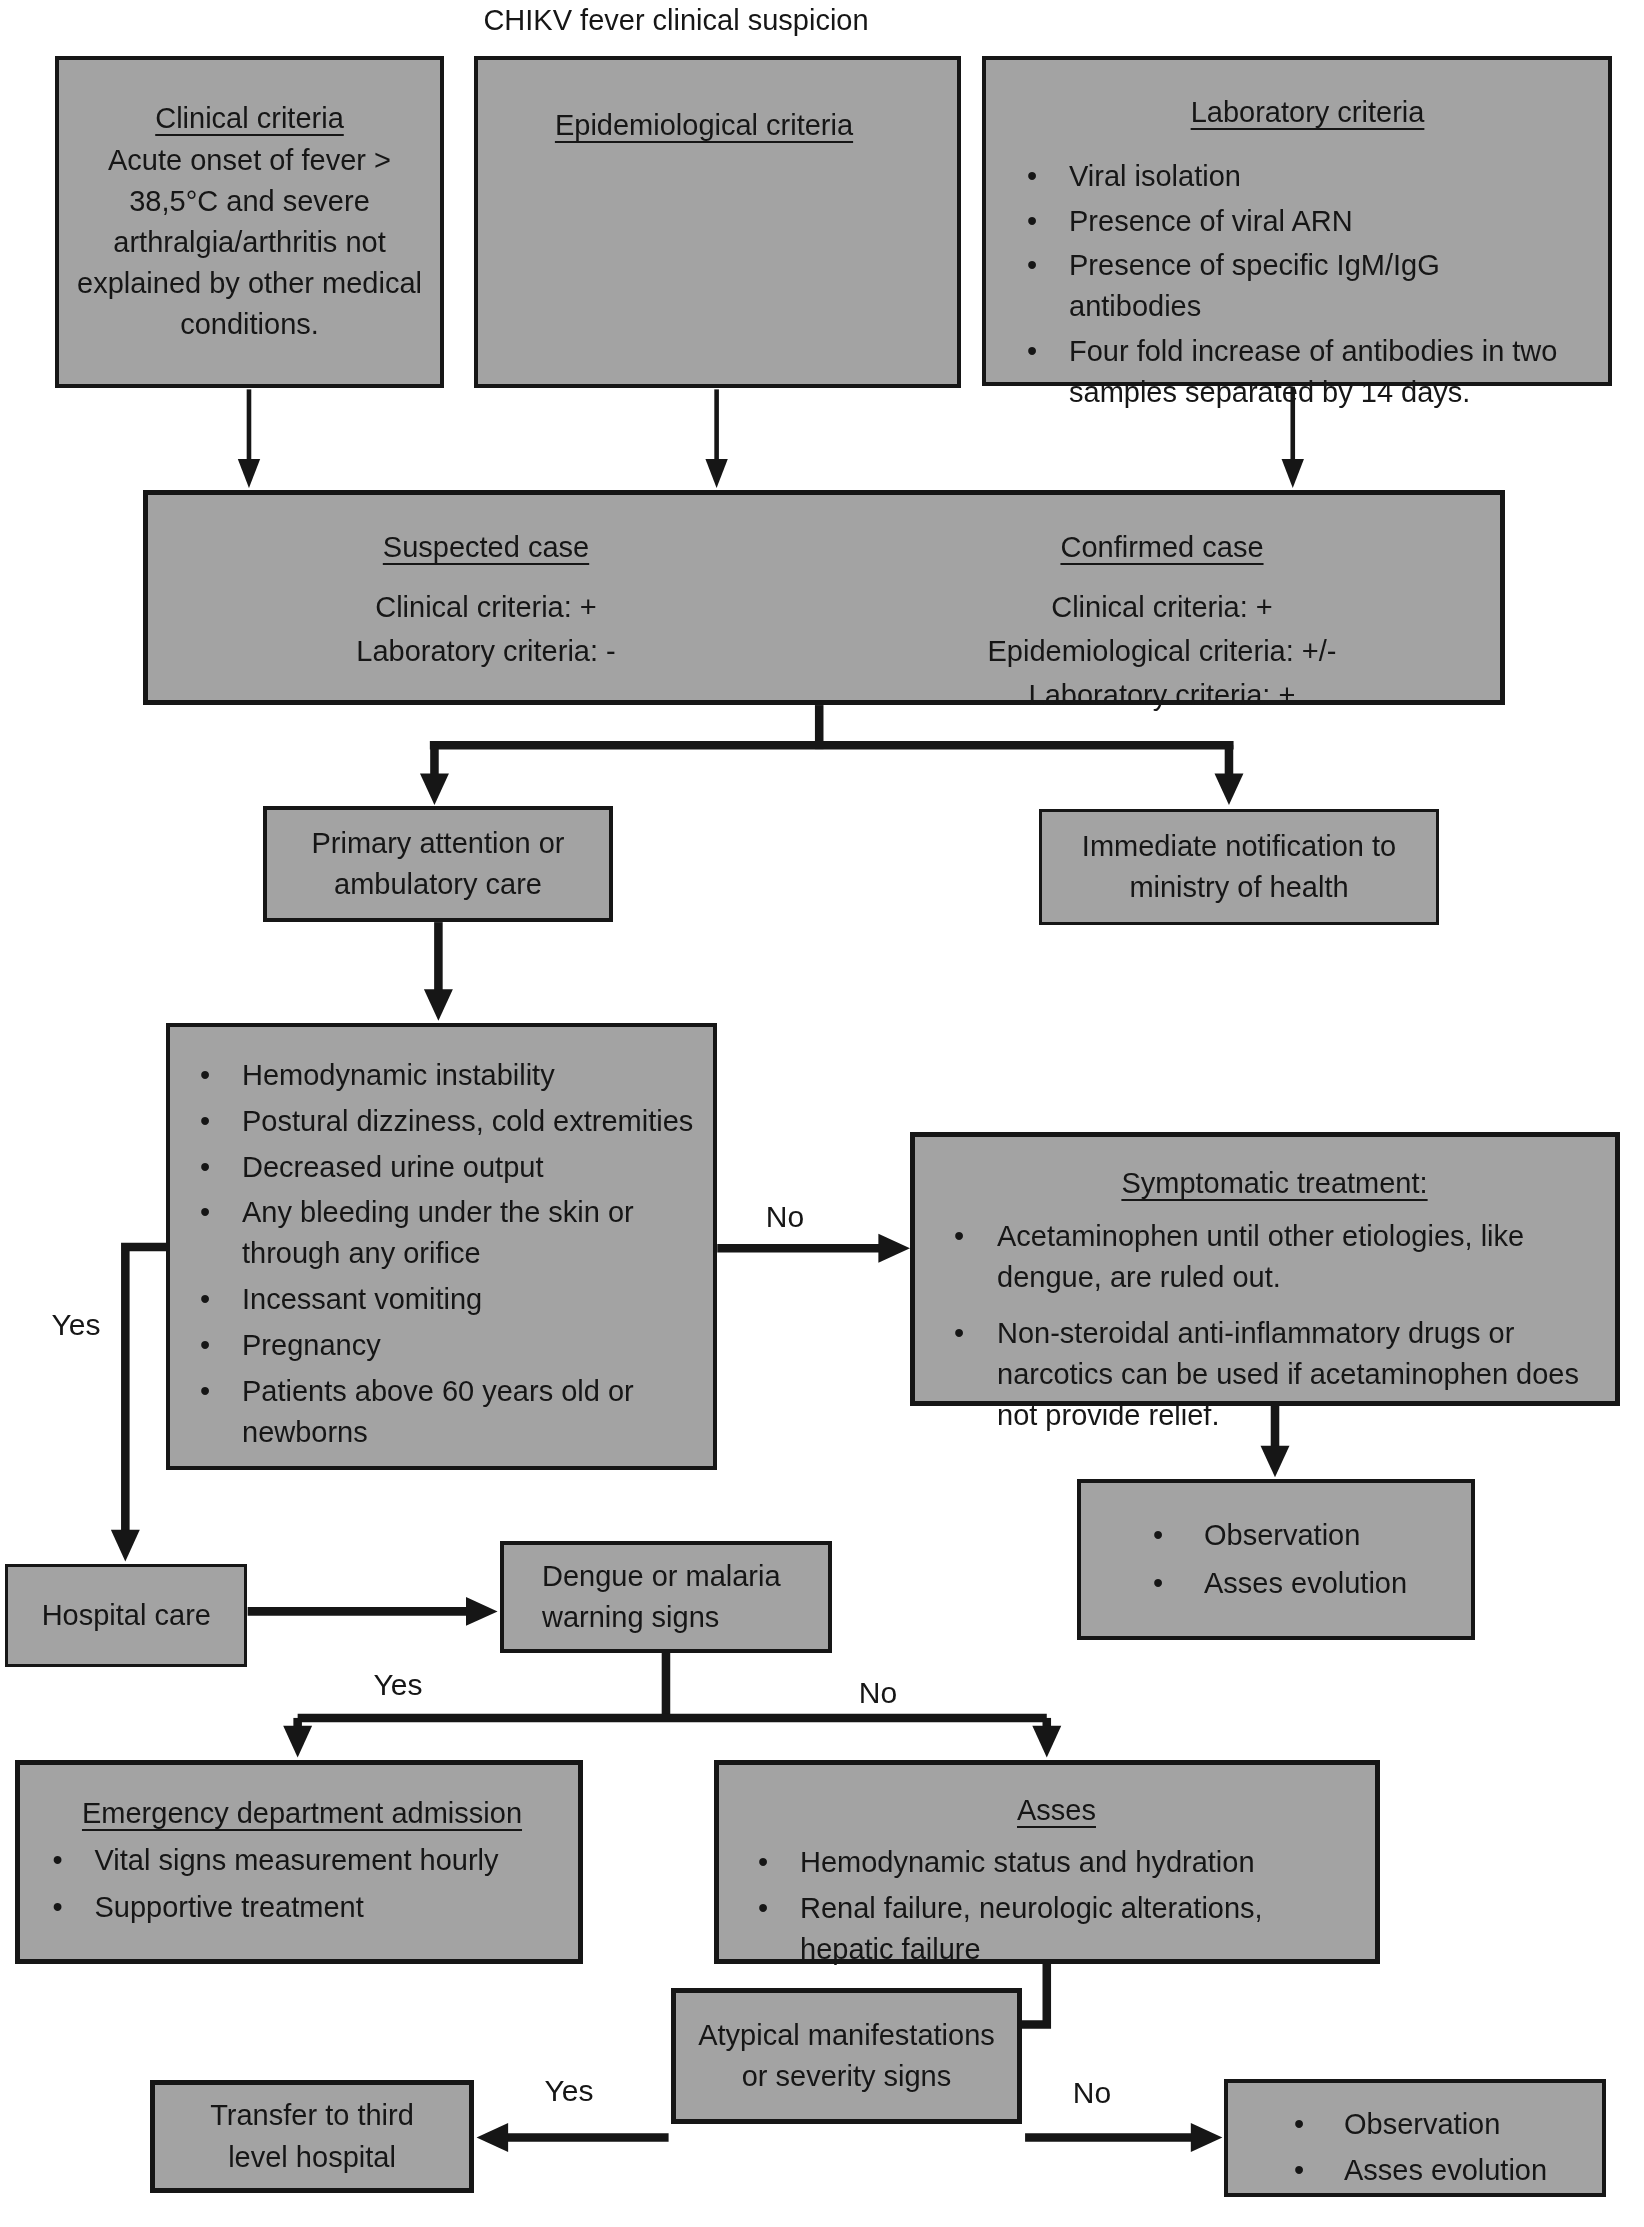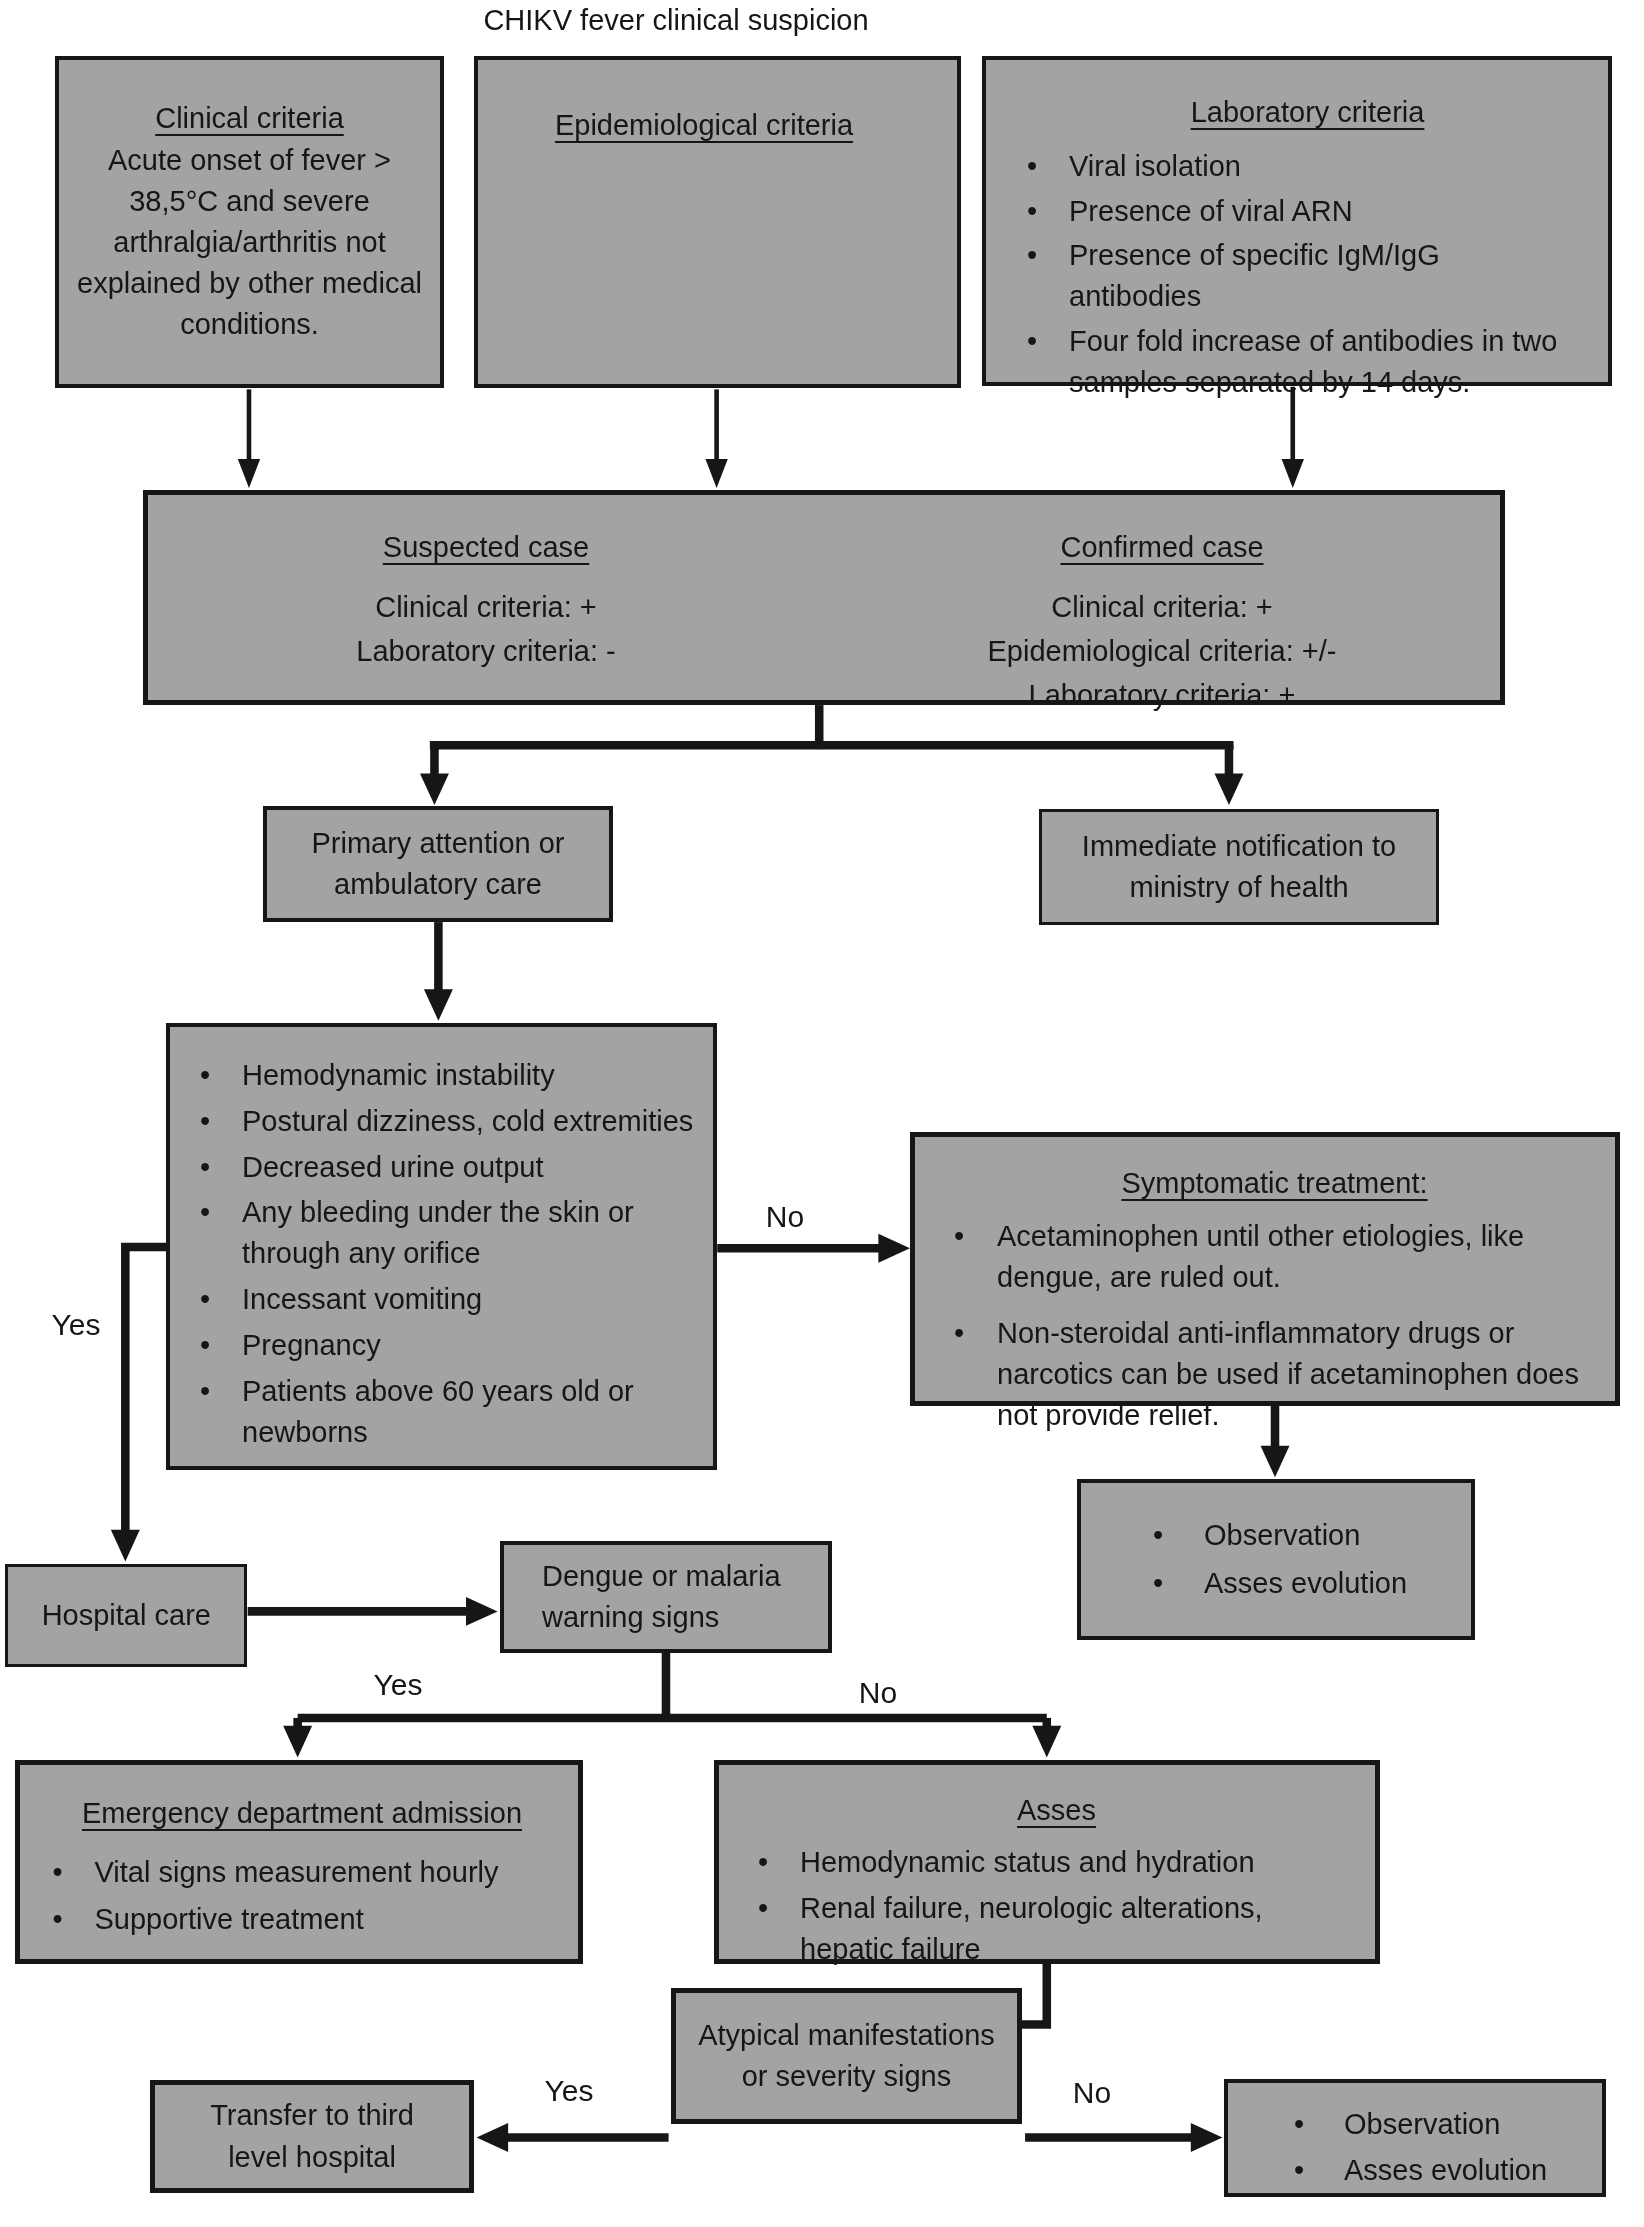--- a/index.html
+++ b/index.html
@@ -27,21 +27,21 @@
   .plain-row { display:block; text-align:center; }
 
   
   #page-title { position:absolute; left:413px; top:4px; width:526px; text-align:center; font-size:29px; z-index:2; }
 
   
   #box-clinical { left:55px; top:56px; width:389px; height:332px; display:flex; flex-direction:column; justify-content:center; text-align:center; padding:0 16.4px; }
   #box-epi { left:474px; top:56px; width:487px; height:332px; padding:45px 53px 0 26px; }
   #box-epi .heading { margin-bottom:2.6px; }
   #box-lab { left:982px; top:56px; width:630px; height:330px; padding:32px 20px 0 41px; }
-  #box-lab .heading { margin-bottom:13px; }
+  #box-lab .heading { margin-bottom:23px; }
   #box-lab .bullet-text { max-width:500px; }
 
   
   #box-cases { left:143px; top:490px; width:1362px; height:215px; display:flex; }
   .case-col { width:50%; padding-top:32px; }
   .case-col .heading { margin-bottom:17px; }
   .case-col .plain-row { line-height:1.52; }
 
   #box-primary { left:263px; top:806px; width:350px; height:116px; padding:0 26px; }
   #box-notify  { left:1039px; top:809px; width:400px; height:116px; padding:0 26px;justify-content:flex-end; }
@@ -57,21 +57,21 @@
   #box-symptomatic .bullet-text { max-width:592px; }
 
   #box-observation1 { left:1077px; top:1479px; width:398px; height:161px; padding:32px 0 0 72px; }
   #box-observation1 .bullet-row { margin-bottom:6.6px; }
   #box-observation1 .bullet-marker { width:51px; }
 
   #box-hospital { left:5.3px; top:1564px; width:242px; height:103px;text-align:center; }
   #box-dengue { left:500px; top:1541px; width:332px; height:112px; display:flex; flex-direction:column; justify-content:center; padding-left:38px; }
 
   #box-emergency { left:14.5px; top:1760px; width:568px; height:204px; padding:28px 26px 0 33px; }
-  #box-emergency .heading { margin-bottom:18px; }
+  #box-emergency .heading { margin-bottom:6px; }
   #box-emergency .bullet-row { margin-bottom:5.3px; }
 
   #box-asses { left:714px; top:1760px; width:666px; height:204px; padding:25px 20px 0 39px; }
   #box-asses .heading { margin-bottom:10.5px; }
   #box-asses .bullet-row { margin-bottom:5.3px; }
   #box-asses .bullet-text { max-width:553px; }
 
   #box-transfer { left:150px; top:2080px; width:324px; height:113px; padding:0 39px; }
   #box-atypical { left:671px; top:1988px; width:351px; height:136px; padding:0 20px; }
 

